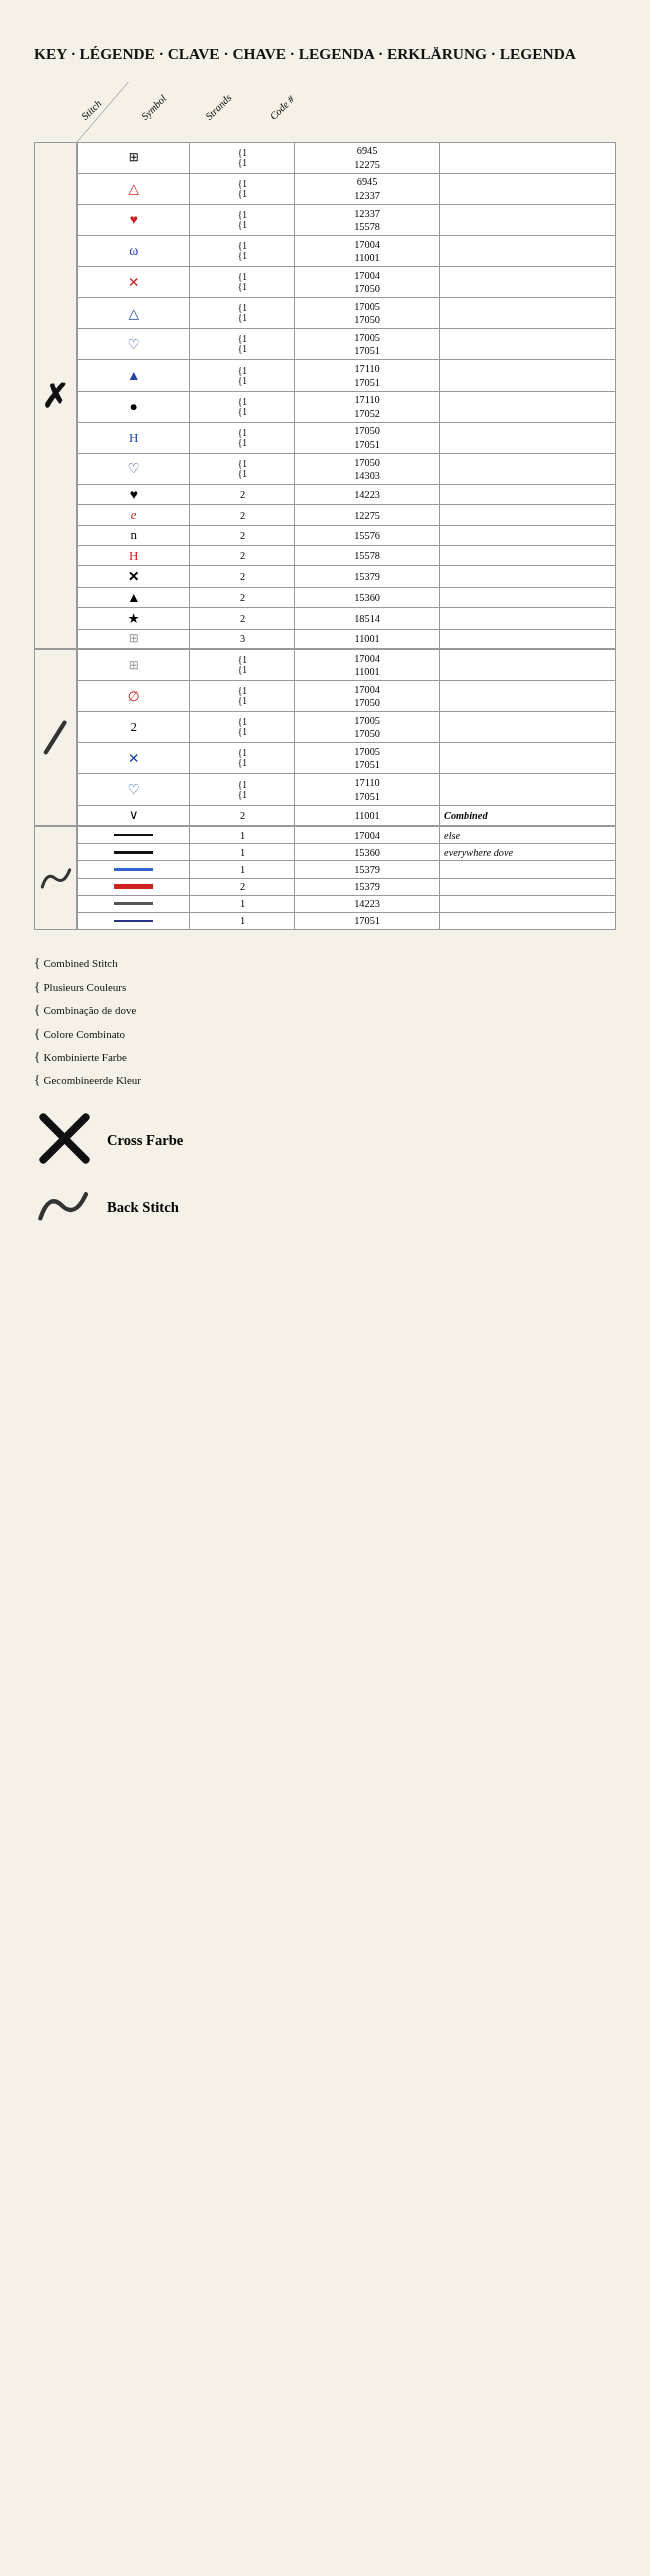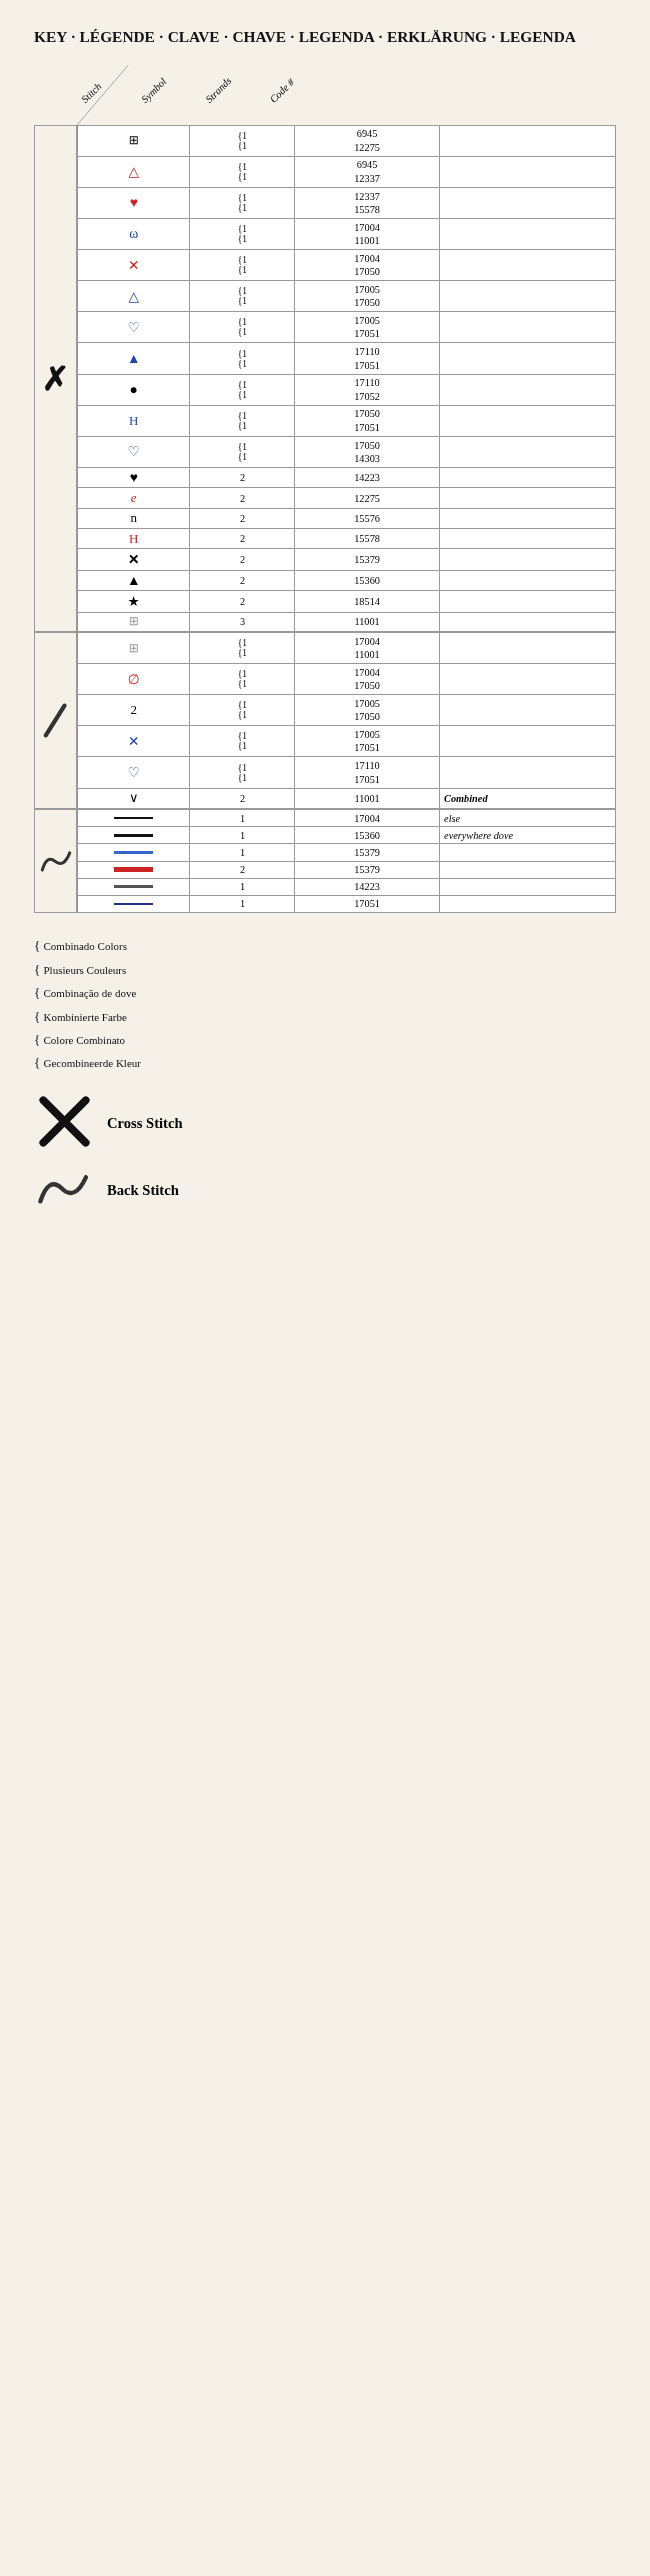--- a/index.html
+++ b/index.html
@@ -12,20 +12,21 @@
       overflow-x: hidden;
     }
 
     .title {
       font-family: serif;
       font-weight: bold;
       font-size: 15.4px;
       line-height: 1.4;
       margin-bottom: 17px;
       color: #111;
+      margin-top: 17px;
     }
 
     
     .stitch-icons-section {
       margin-top: 21.4px;
     }
 
     .stitch-icon-row {
       display: flex;
       align-items: center;
@@ -332,38 +333,38 @@
           </td>
           <td style="border:0.9px solid #999; padding:2.6px 4.3px; text-align:center; background:#fff;">1</td>
           <td style="border:0.9px solid #999; padding:2.6px 4.3px; text-align:center; background:#fff;">17051</td>
           <td style="border:0.9px solid #999; padding:2.6px 4.3px; background:#fff;"></td>
         </tr>
       </tbody>
         </table>
     </div>
 
     <div class="footnote-combined" style="margin-top:21.4px;">
-      <p>Combinado Colors</p>
+      <p>Combined Stitch</p>
       <p>Plusieurs Couleurs</p>
       <p>Combinação de dove</p>
+      <p>Colore Combinato</p>
       <p>Kombinierte Farbe</p>
-      <p>Colore Combinato</p>
       <p>Gecombineerde Kleur</p>
     </div>
 
     <div class="stitch-icons-section">
 
       <div class="stitch-icon-row">
         <div class="stitch-icon">
           <svg width="51" height="51" viewBox="0 0 60 60">
             <line x1="5" y1="5" x2="55" y2="55" stroke="#111" stroke-width="9" stroke-linecap="round"></line>
             <line x1="55" y1="5" x2="5" y2="55" stroke="#111" stroke-width="9" stroke-linecap="round"></line>
           </svg>
         </div>
-        <span class="stitch-icon-label">Cross Stitch</span>
+        <span class="stitch-icon-label">Cross Farbe</span>
       </div>
 
 
       <div class="stitch-icon-row">
         <div class="stitch-icon">
           <svg width="56" height="43" viewBox="0 0 65 50">
             <path d="M5,40 Q15,10 30,25 Q45,40 58,12" stroke="#333" stroke-width="5" fill="none" stroke-linecap="round"></path>
           </svg>
         </div>
         <span class="stitch-icon-label">Back Stitch</span>

